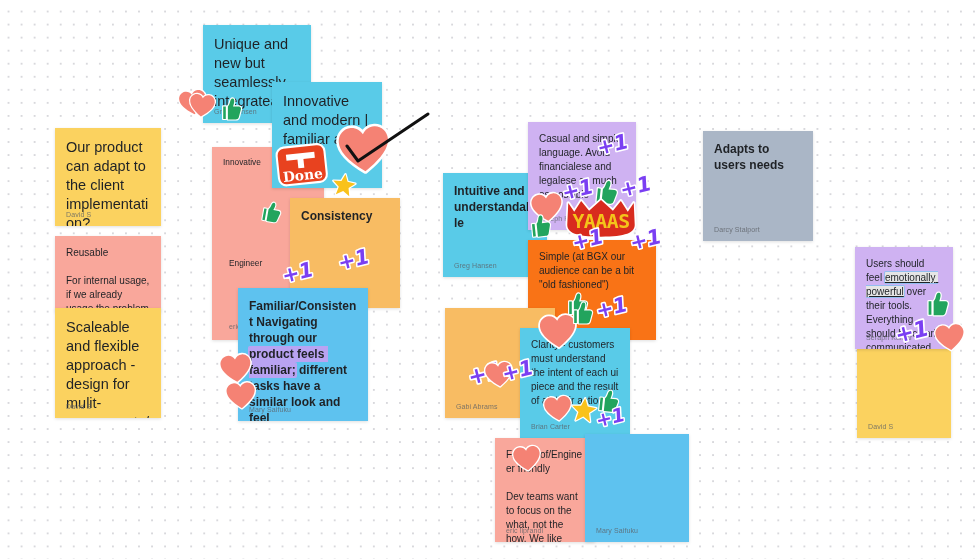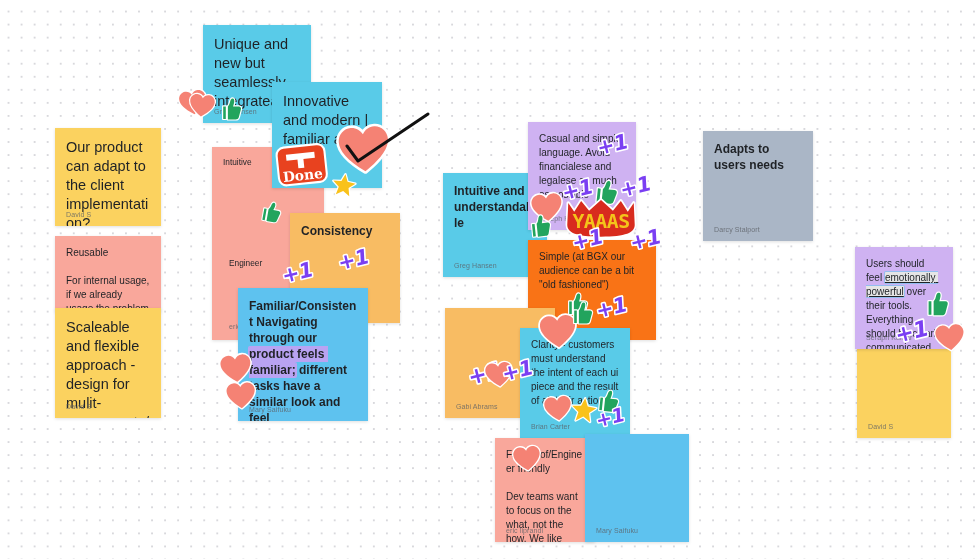--- a/index.html
+++ b/index.html
@@ -64,30 +64,30 @@
     </div>
     <div class="note t-lg" style="left: 55px; top: 308px; width: 106px; height: 110px; background: rgb(251, 210, 95); z-index: 12;">
       <div class="body">Scaleable and flexible approach - design for mulit-components/ platforms</div>
       <div class="author">David S</div>
     </div>
     <div class="note t-lg" style="left: 203px; top: 25px; width: 108px; height: 98px; background: rgb(89, 203, 232); z-index: 13;">
       <div class="body">Unique and new but seamlessly integrateable</div>
       <div class="author">Greg Hansen</div>
     </div>
     <div class="note t-sm" style="left: 212px; top: 147px; width: 112px; height: 193px; background: rgb(249, 167, 155); z-index: 14;">
-      <div class="body">Intuitive</div>
+      <div class="body">Innovative</div>
     </div>
     <div class="note t-sm" style="left: 218px; top: 248px; width: 100px; height: 90px; background: transparent; box-shadow: none; z-index: 15;">
       <div class="body">Engineer</div>
       <div class="author">eric liprandi</div>
     </div>
     <div class="note t-lg" style="left: 272px; top: 82px; width: 110px; height: 106px; background: rgb(89, 203, 232); z-index: 16;">
       <div class="body">Innovative and modern | familiar and simple</div>
     </div>
-    <div class="note t-md" style="left: 290px; top: 213px; width: 110px; height: 110px; background: rgb(248, 188, 99); z-index: 17;">
+    <div class="note t-md" style="left: 290px; top: 198px; width: 110px; height: 110px; background: rgb(248, 188, 99); z-index: 17;">
       <div class="body">Consistency</div>
     </div>
     <div class="note t-md" style="left: 238px; top: 288px; width: 130px; height: 133px; background: rgb(94, 194, 239); z-index: 18;">
       <div class="body">Familiar/Consistent Navigating through our <span class="hl">product feels familiar;</span> different tasks have a similar look and feel</div>
       <div class="author">Mary Saifuku</div>
     </div>
     <div class="note t-md" style="left: 443px; top: 173px; width: 104px; height: 104px; background: rgb(89, 203, 232); z-index: 19;">
       <div class="body">Intuitive and understandable</div>
       <div class="author">Greg Hansen</div>
     </div>

